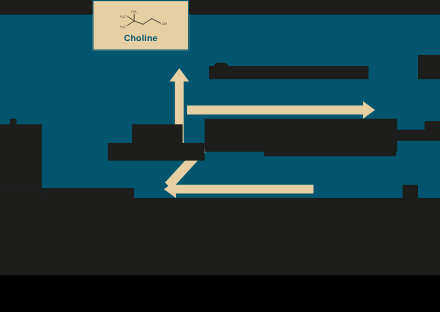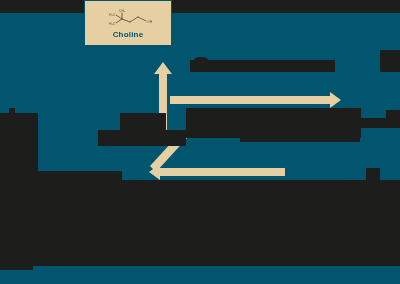--- a/index.html
+++ b/index.html
@@ -4,21 +4,21 @@
 <title>Choline pathway diagram</title>
 <style>
   html,body{margin:0;padding:0;background:#000;}
   body{
     font-family:"Liberation Sans", sans-serif;
     -webkit-font-smoothing:none;
   }
   #stage{
     position:relative;
     width:400px;
-    height:284px;
+    height:250px;
     background:#000000;
     overflow:hidden;
   }
   
   .teal-body{
     position:absolute;
     left:0; top:13px;
     width:400px; height:247px;
     background:#01556E;
   }

